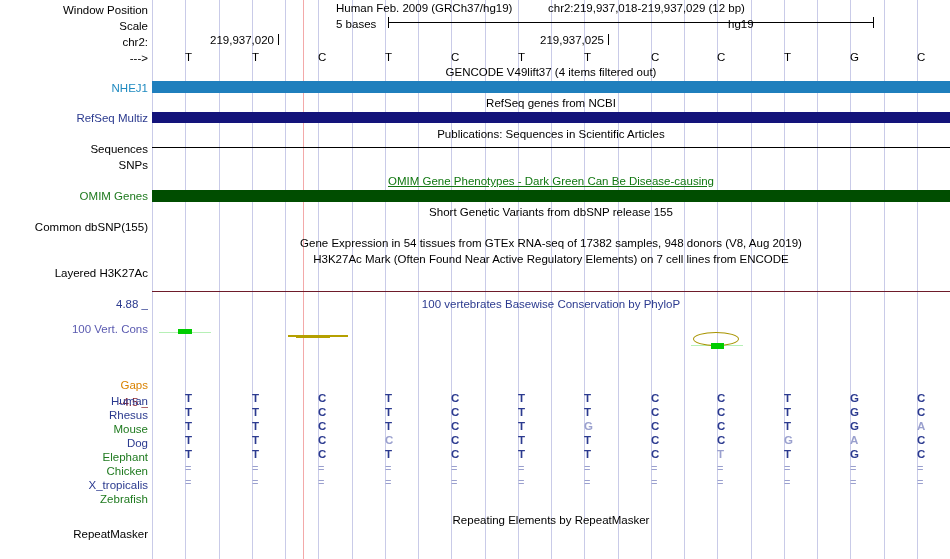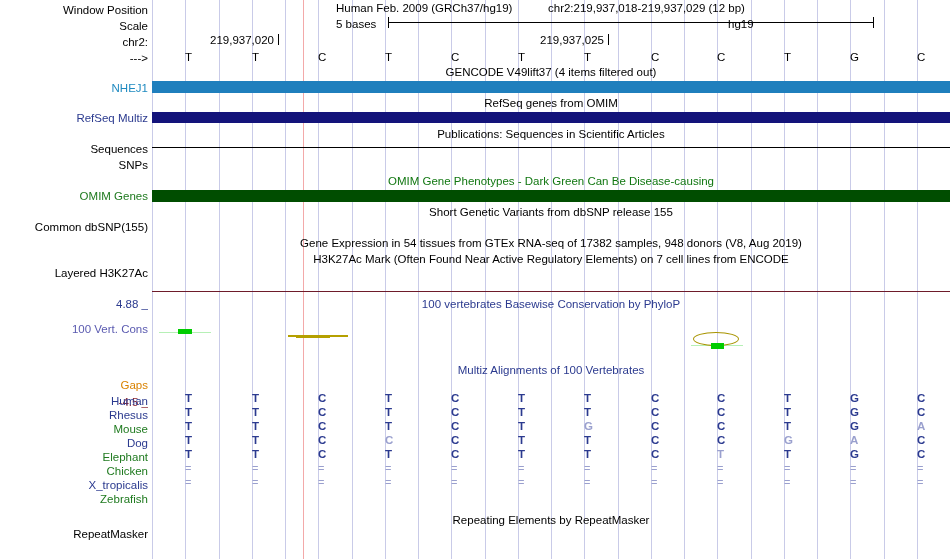--- a/index.html
+++ b/index.html
@@ -164,48 +164,47 @@
         <div class="base" style="left: 565px;">C</div>
         <div class="base" style="left: 632px;">T</div>
         <div class="base" style="left: 698px;">G</div>
         <div class="base" style="left: 765px;">C</div>
       </div>
 
     <div class="centertxt" style="top:66px;">GENCODE V49lift37 (4 items filtered out)</div>
 
     <div class="bar blue" style="top:81px;height:12px;"></div>
 
-    <div class="centertxt" style="top:97px;">RefSeq genes from OMIM</div>
+    <div class="centertxt" style="top:97px;">RefSeq genes from NCBI</div>
     <div class="bar navy" style="top:112px;height:11px;"></div>
 
     <div class="centertxt" style="top:128px;">Publications: Sequences in Scientific Articles</div>
     <div class="hrule" style="top:147px;"></div>
 
-    <div class="centertxt green" style="top:175px;">OMIM Gene Phenotypes - Dark Green Can Be Disease-causing</div>
+    <div class="centertxt green" style="top:175px;text-decoration:underline;">OMIM Gene Phenotypes - Dark Green Can Be Disease-causing</div>
     <div class="bar darkgreen" style="top:190px;height:12px;"></div>
 
     <div class="centertxt" style="top:206px;">Short Genetic Variants from dbSNP release 155</div>
 
     <div class="centertxt" style="top:237px;">Gene Expression in 54 tissues from GTEx RNA-seq of 17382 samples, 948 donors (V8, Aug 2019)</div>
     <div class="centertxt" style="top:253px;">H3K27Ac Mark (Often Found Near Active Regulatory Elements) on 7 cell lines from ENCODE</div>
 
     <div class="hrule maroon" style="top:291px;"></div>
     <div class="centertxt blue" style="top:298px;">100 vertebrates Basewise Conservation by PhyloP</div>
 
     <div id="consmarks">
         <div class="consbase" style="left: 7px; top: 332px; width: 52px; height: 1px;"></div>
         <div class="consgreen" style="left: 26px; top: 329px; width: 14px; height: 5px;"></div>
         <div class="consyellow" style="left: 136px; top: 335px; width: 60px; height: 2px;"></div>
         <div class="consyellow" style="left: 144px; top: 336px; width: 34px; height: 2px;"></div>
         <div class="consbase" style="left: 539px; top: 345px; width: 52px; height: 1px;"></div>
         <div class="consEllipse" style="left: 541px; top: 332px; width: 44px; height: 12px; background: transparent;"></div>
         <div class="consgreen" style="left: 559px; top: 343px; width: 13px; height: 6px;"></div>
       </div>
 
-    <div class="centertxt blue" style="top:364px;">Multiz Alignments of 100 Vertebrates</div>
 
     <div id="alnrows">
         <div class="alnrow" style="top: 391px;">
           <div class="alnbase" style="left: 33px;">T</div>
           <div class="alnbase" style="left: 100px;">T</div>
           <div class="alnbase" style="left: 166px;">C</div>
           <div class="alnbase" style="left: 233px;">T</div>
           <div class="alnbase" style="left: 299px;">C</div>
           <div class="alnbase" style="left: 366px;">T</div>
           <div class="alnbase" style="left: 432px;">T</div>

